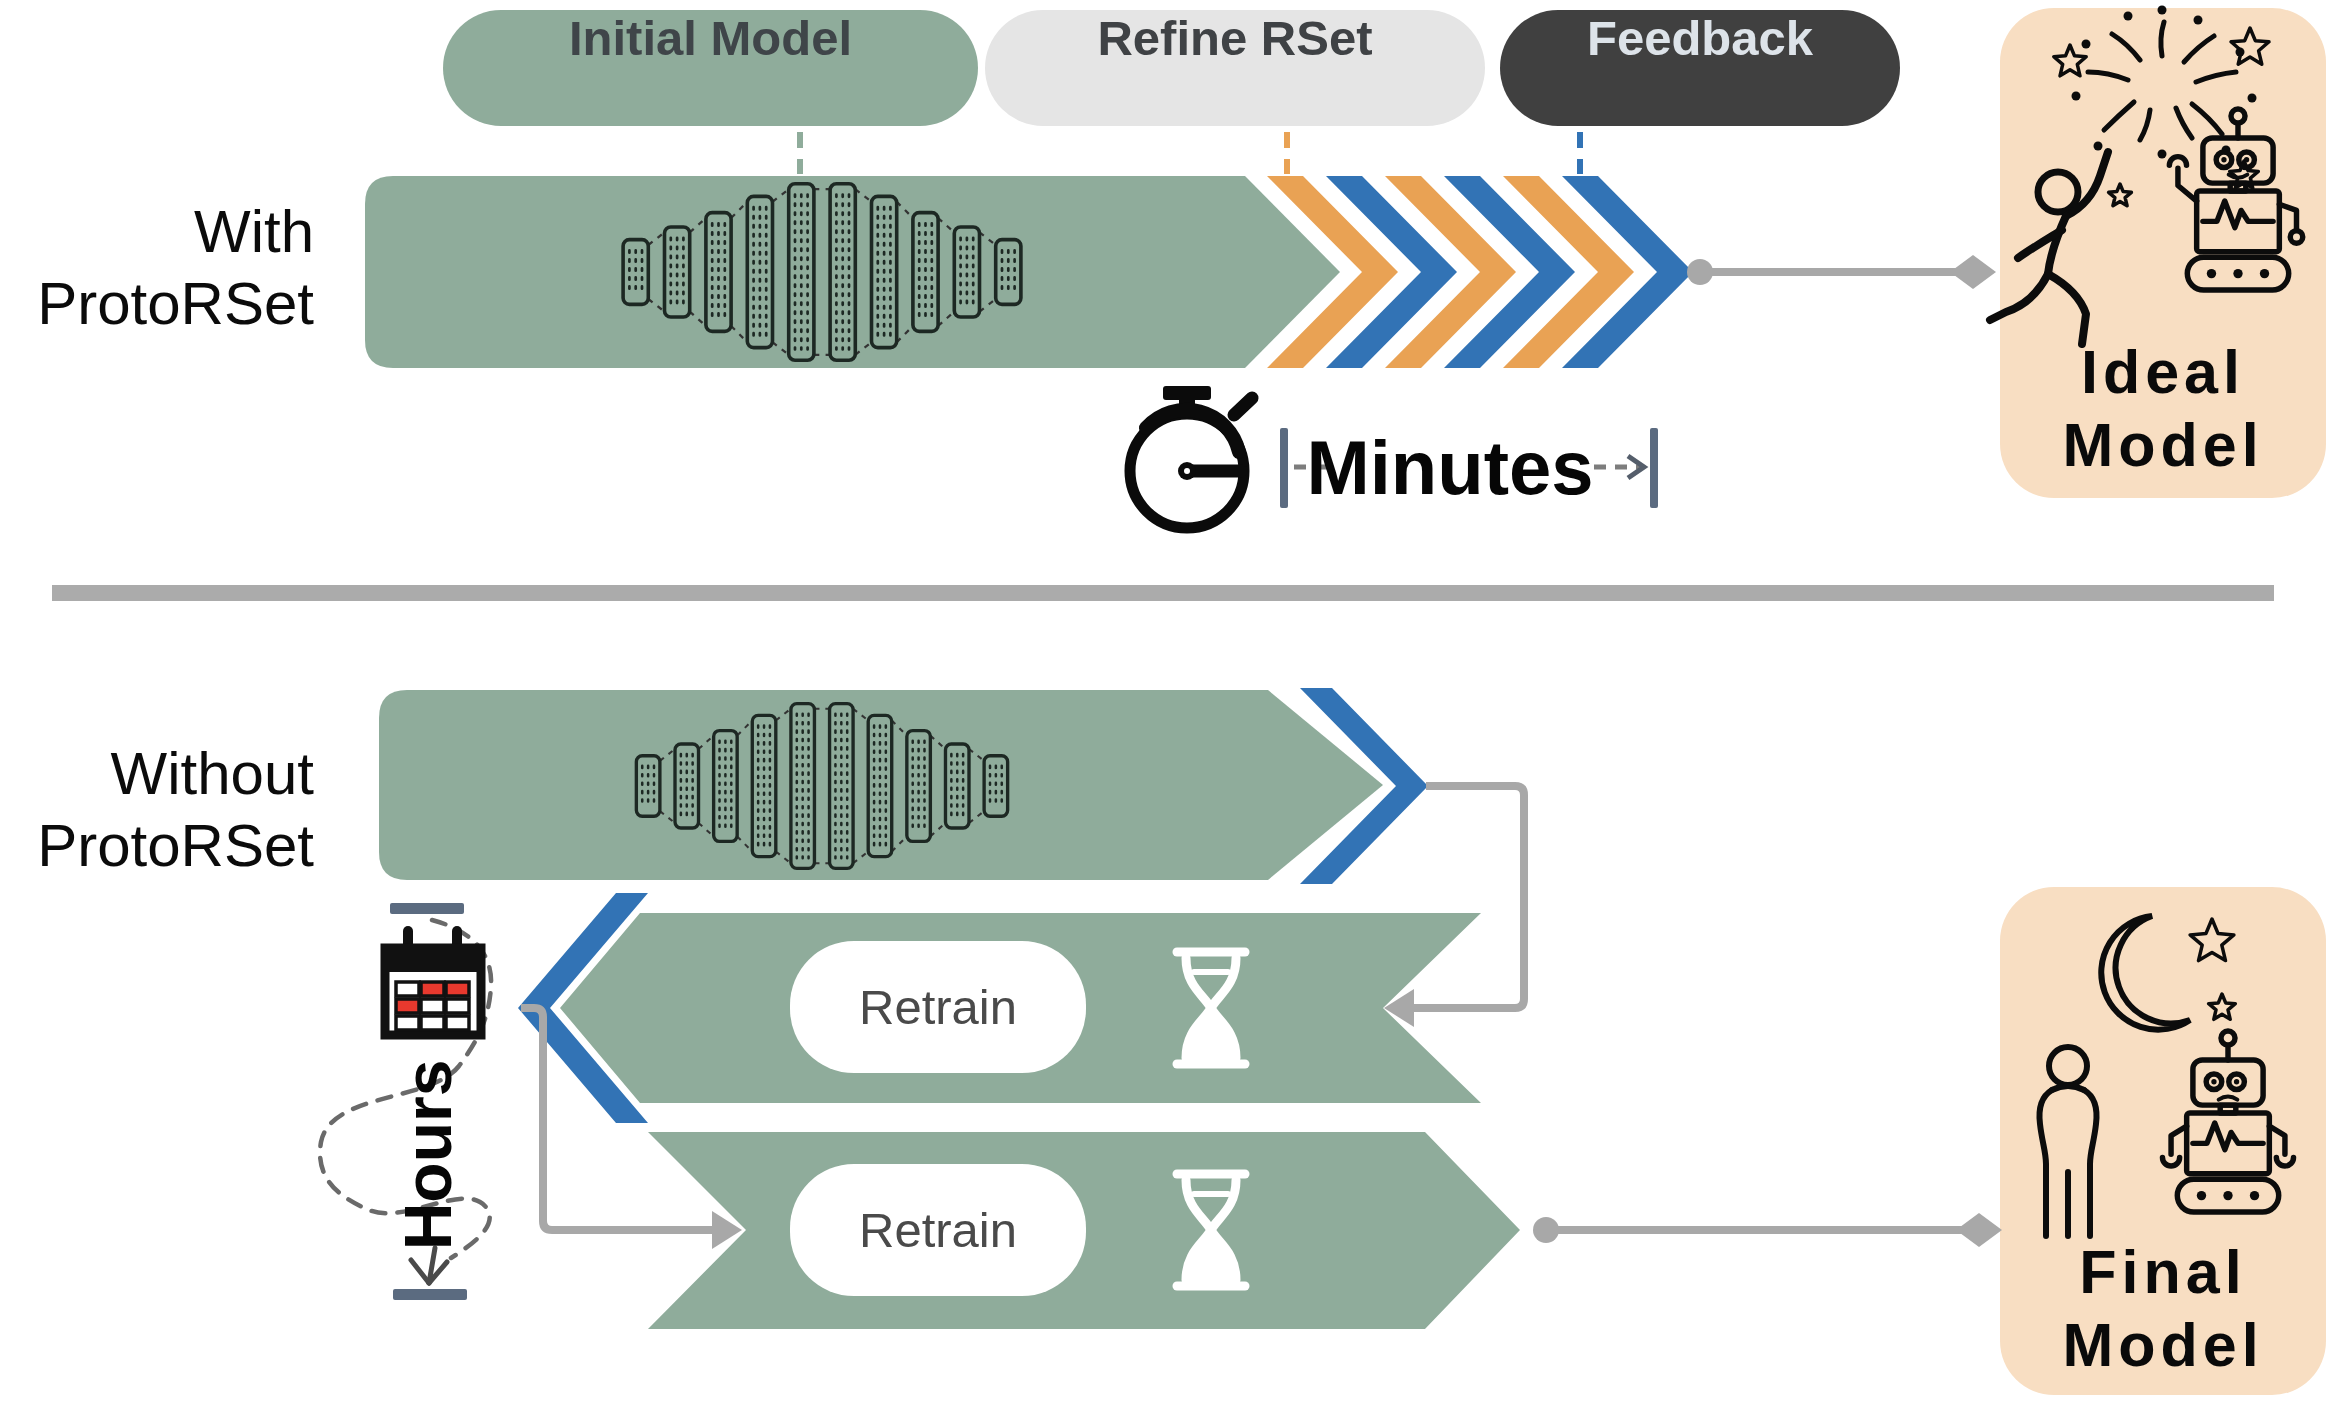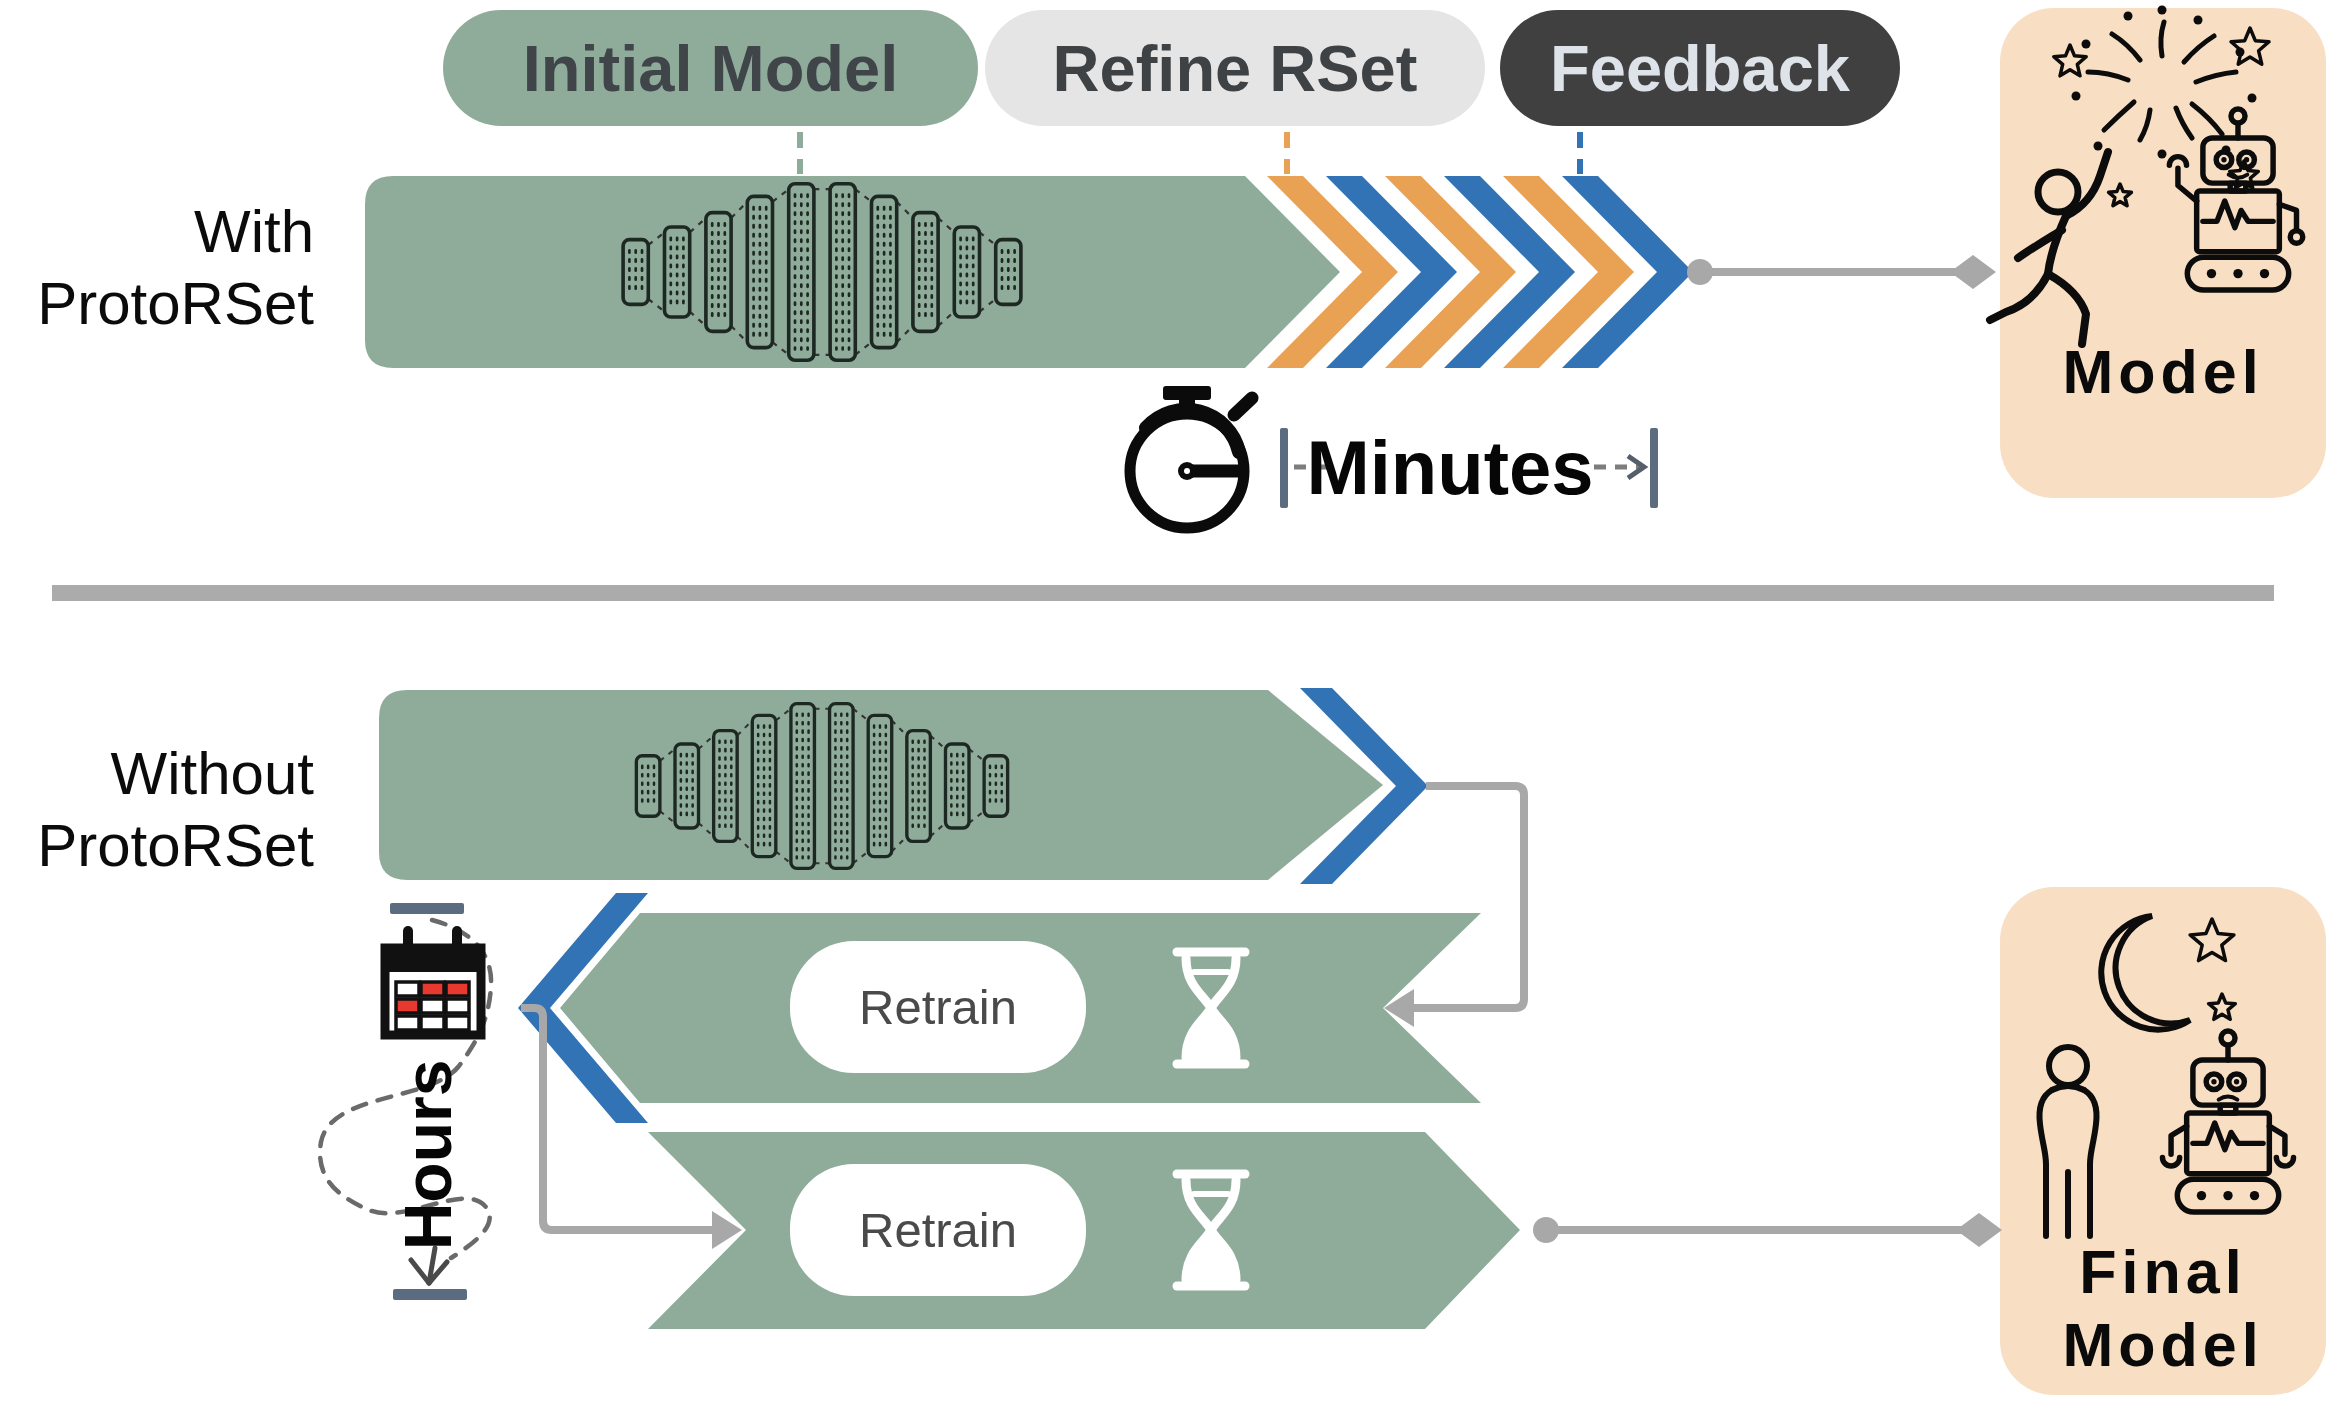--- a/index.html
+++ b/index.html
@@ -6,22 +6,22 @@
   .stage{position:relative;width:2332px;height:1420px;background:#fff;overflow:hidden;
          font-family:"Liberation Sans", sans-serif;}
   .stage svg.art{position:absolute;left:0;top:0;z-index:2;pointer-events:none;}
   .abs{position:absolute;}
   .z1{z-index:1;} .z3{z-index:3;}
 
   
   .result-box{background:#F8DEC2;border-radius:54px;}
 
   
-  .pill{display:flex;align-items:center;justify-content:center;border-radius:58px;
-        font-weight:700;font-size:65px;letter-spacing:0px;}
+  .pill{display:flex;align-items:flex-start;justify-content:center;border-radius:58px;
+        font-weight:700;font-size:49px;letter-spacing:0px;}
   .pill.green{background:#8FAC9B;color:#3F4549;}
   .pill.orange{background:#e5e5e5;color:#3F4245;}
   .pill.blue{background:#404040;color:#DDE3E9;}
 
   
   .side-label{width:306px;text-align:right;color:#0b0b0b;font-size:60px;line-height:72px;font-weight:400;}
 
   
   .duration{display:flex;align-items:center;justify-content:center;
             font-weight:700;color:#060606;}
@@ -390,20 +390,21 @@
   </div>
 
   <div class="abs z3 retrain-pill" style="left:790px;top:941px;width:296px;height:132px;">
     <span>Retrain</span>
   </div>
   <div class="abs z3 retrain-pill" style="left:790px;top:1164px;width:296px;height:132px;">
     <span>Retrain</span>
   </div>
 
   <div class="abs z3 result-text" style="left:2000px;top:336px;">
+    <div>Ideal</div>
     <div>Model</div>
   </div>
   <div class="abs z3 result-text" style="left:2000px;top:1236px;">
     <div>Final</div>
     <div>Model</div>
   </div>
 
 </div>
 
 </body></html>

